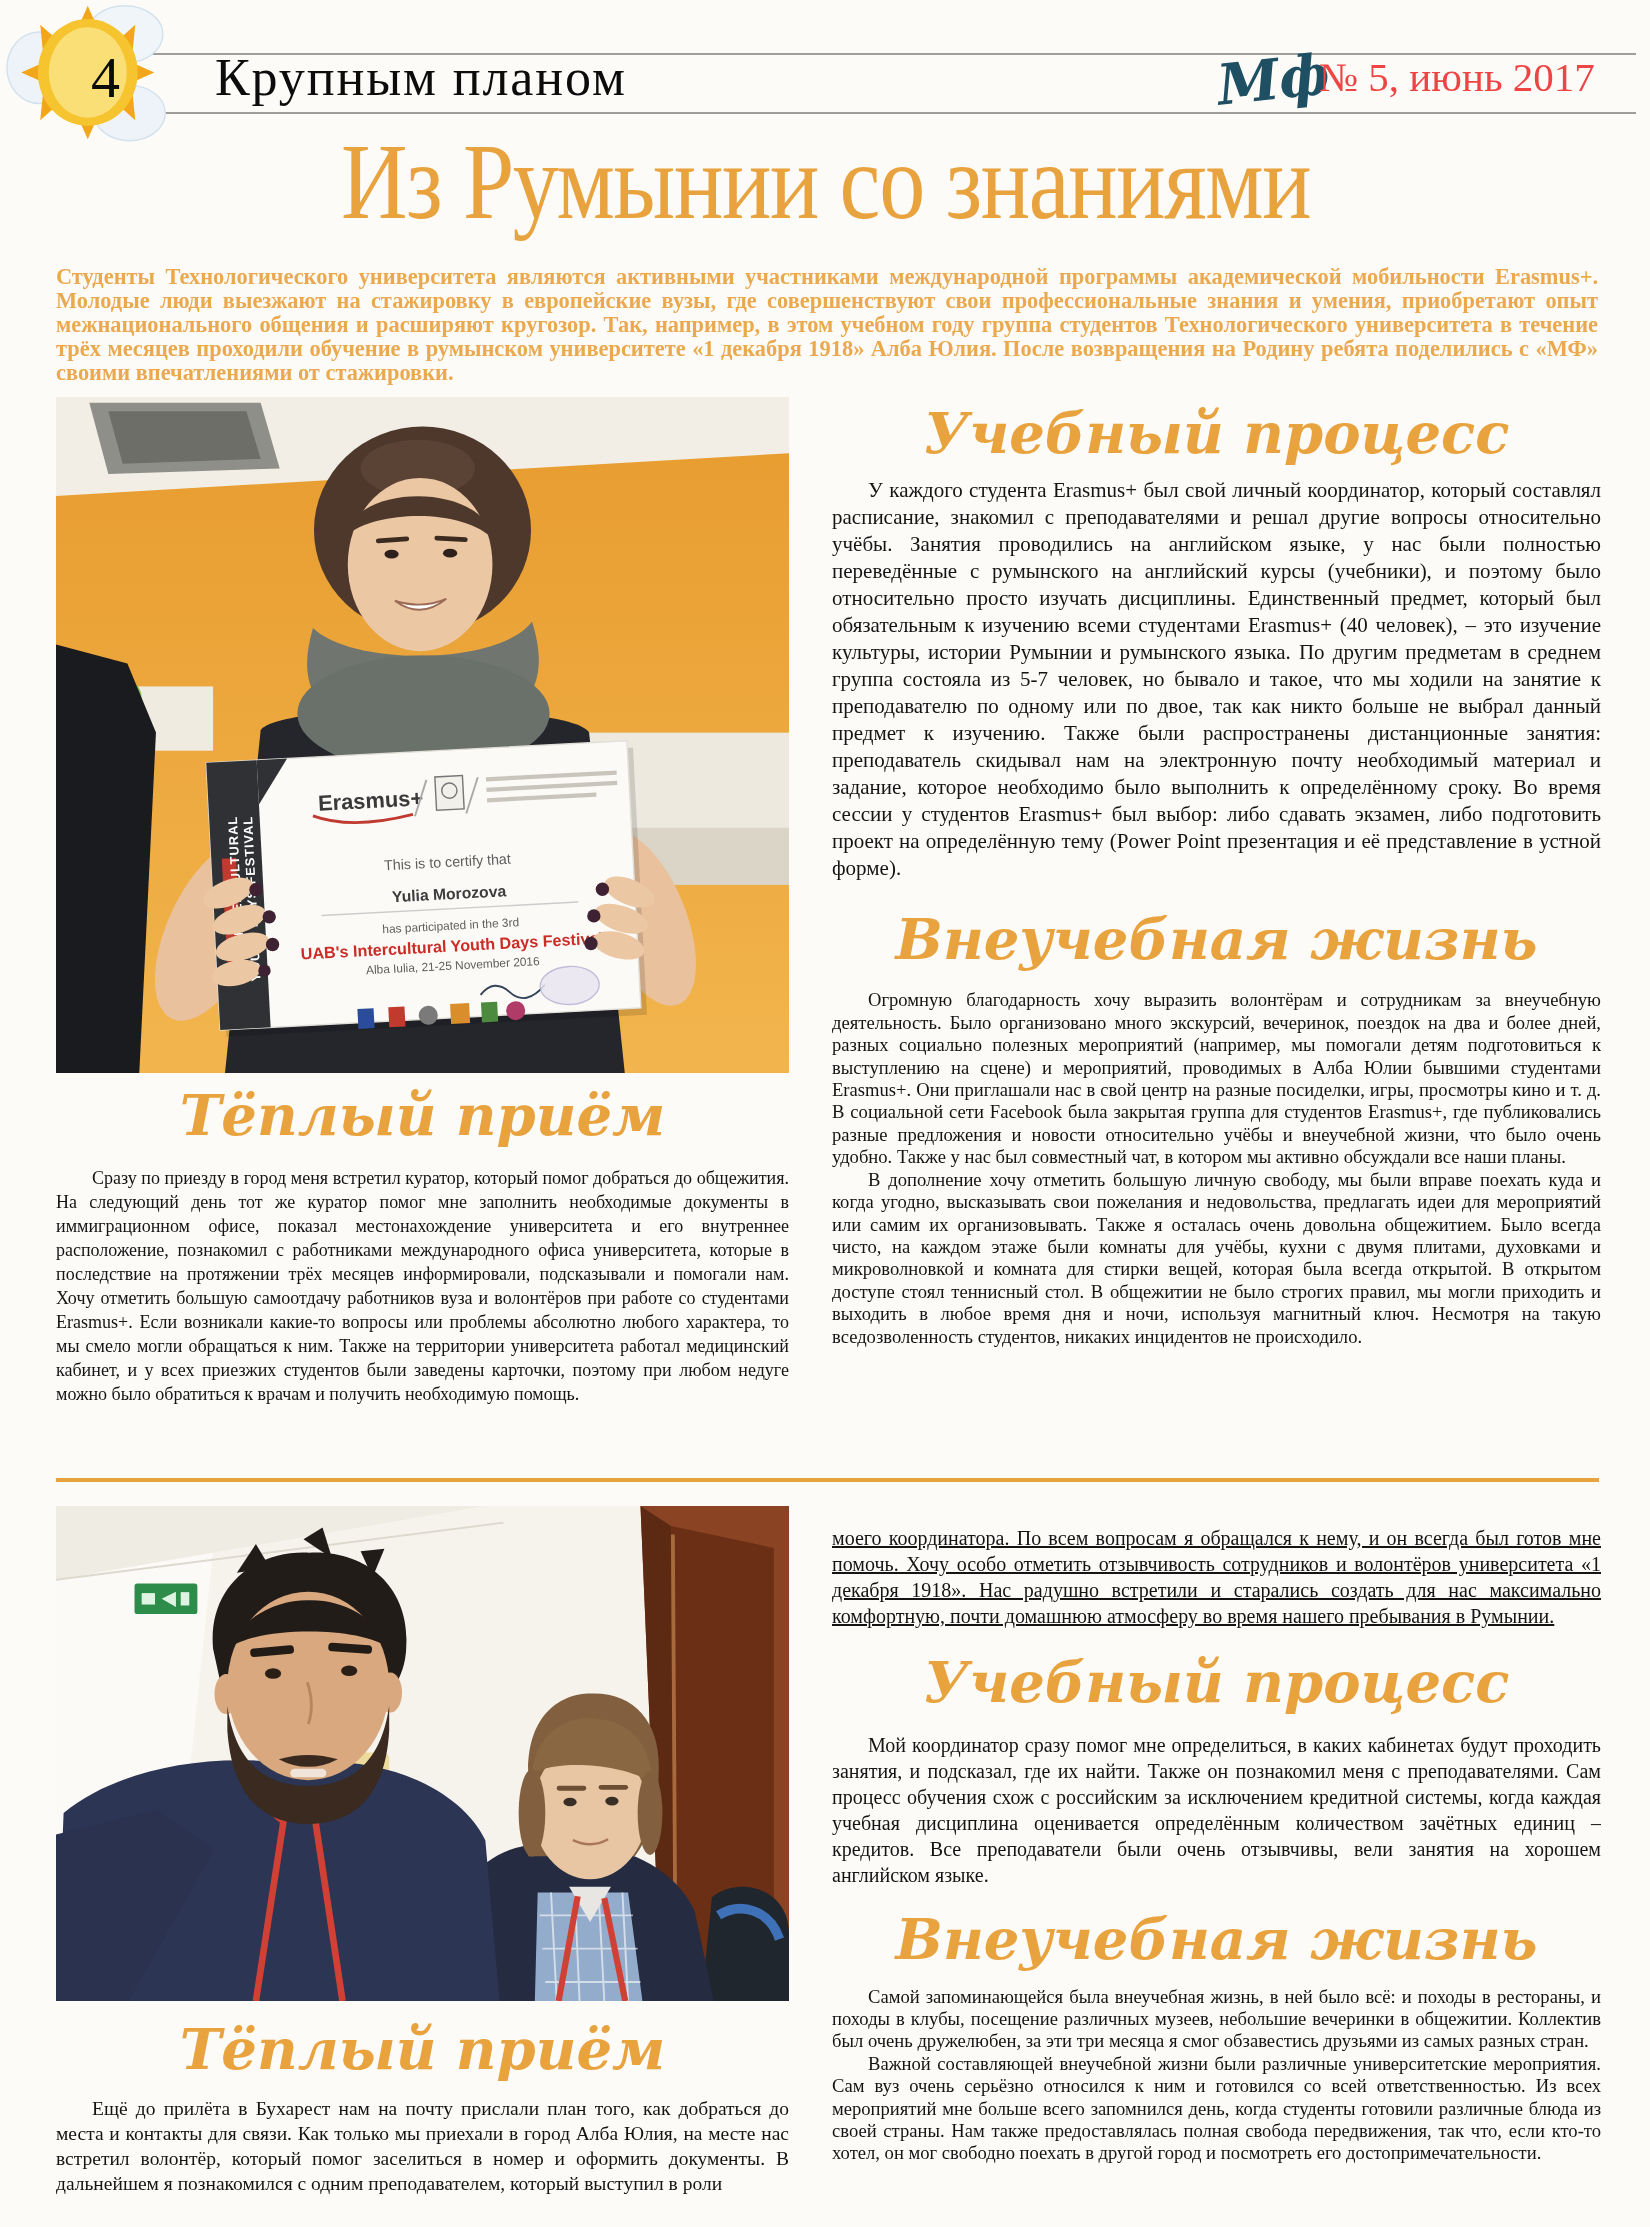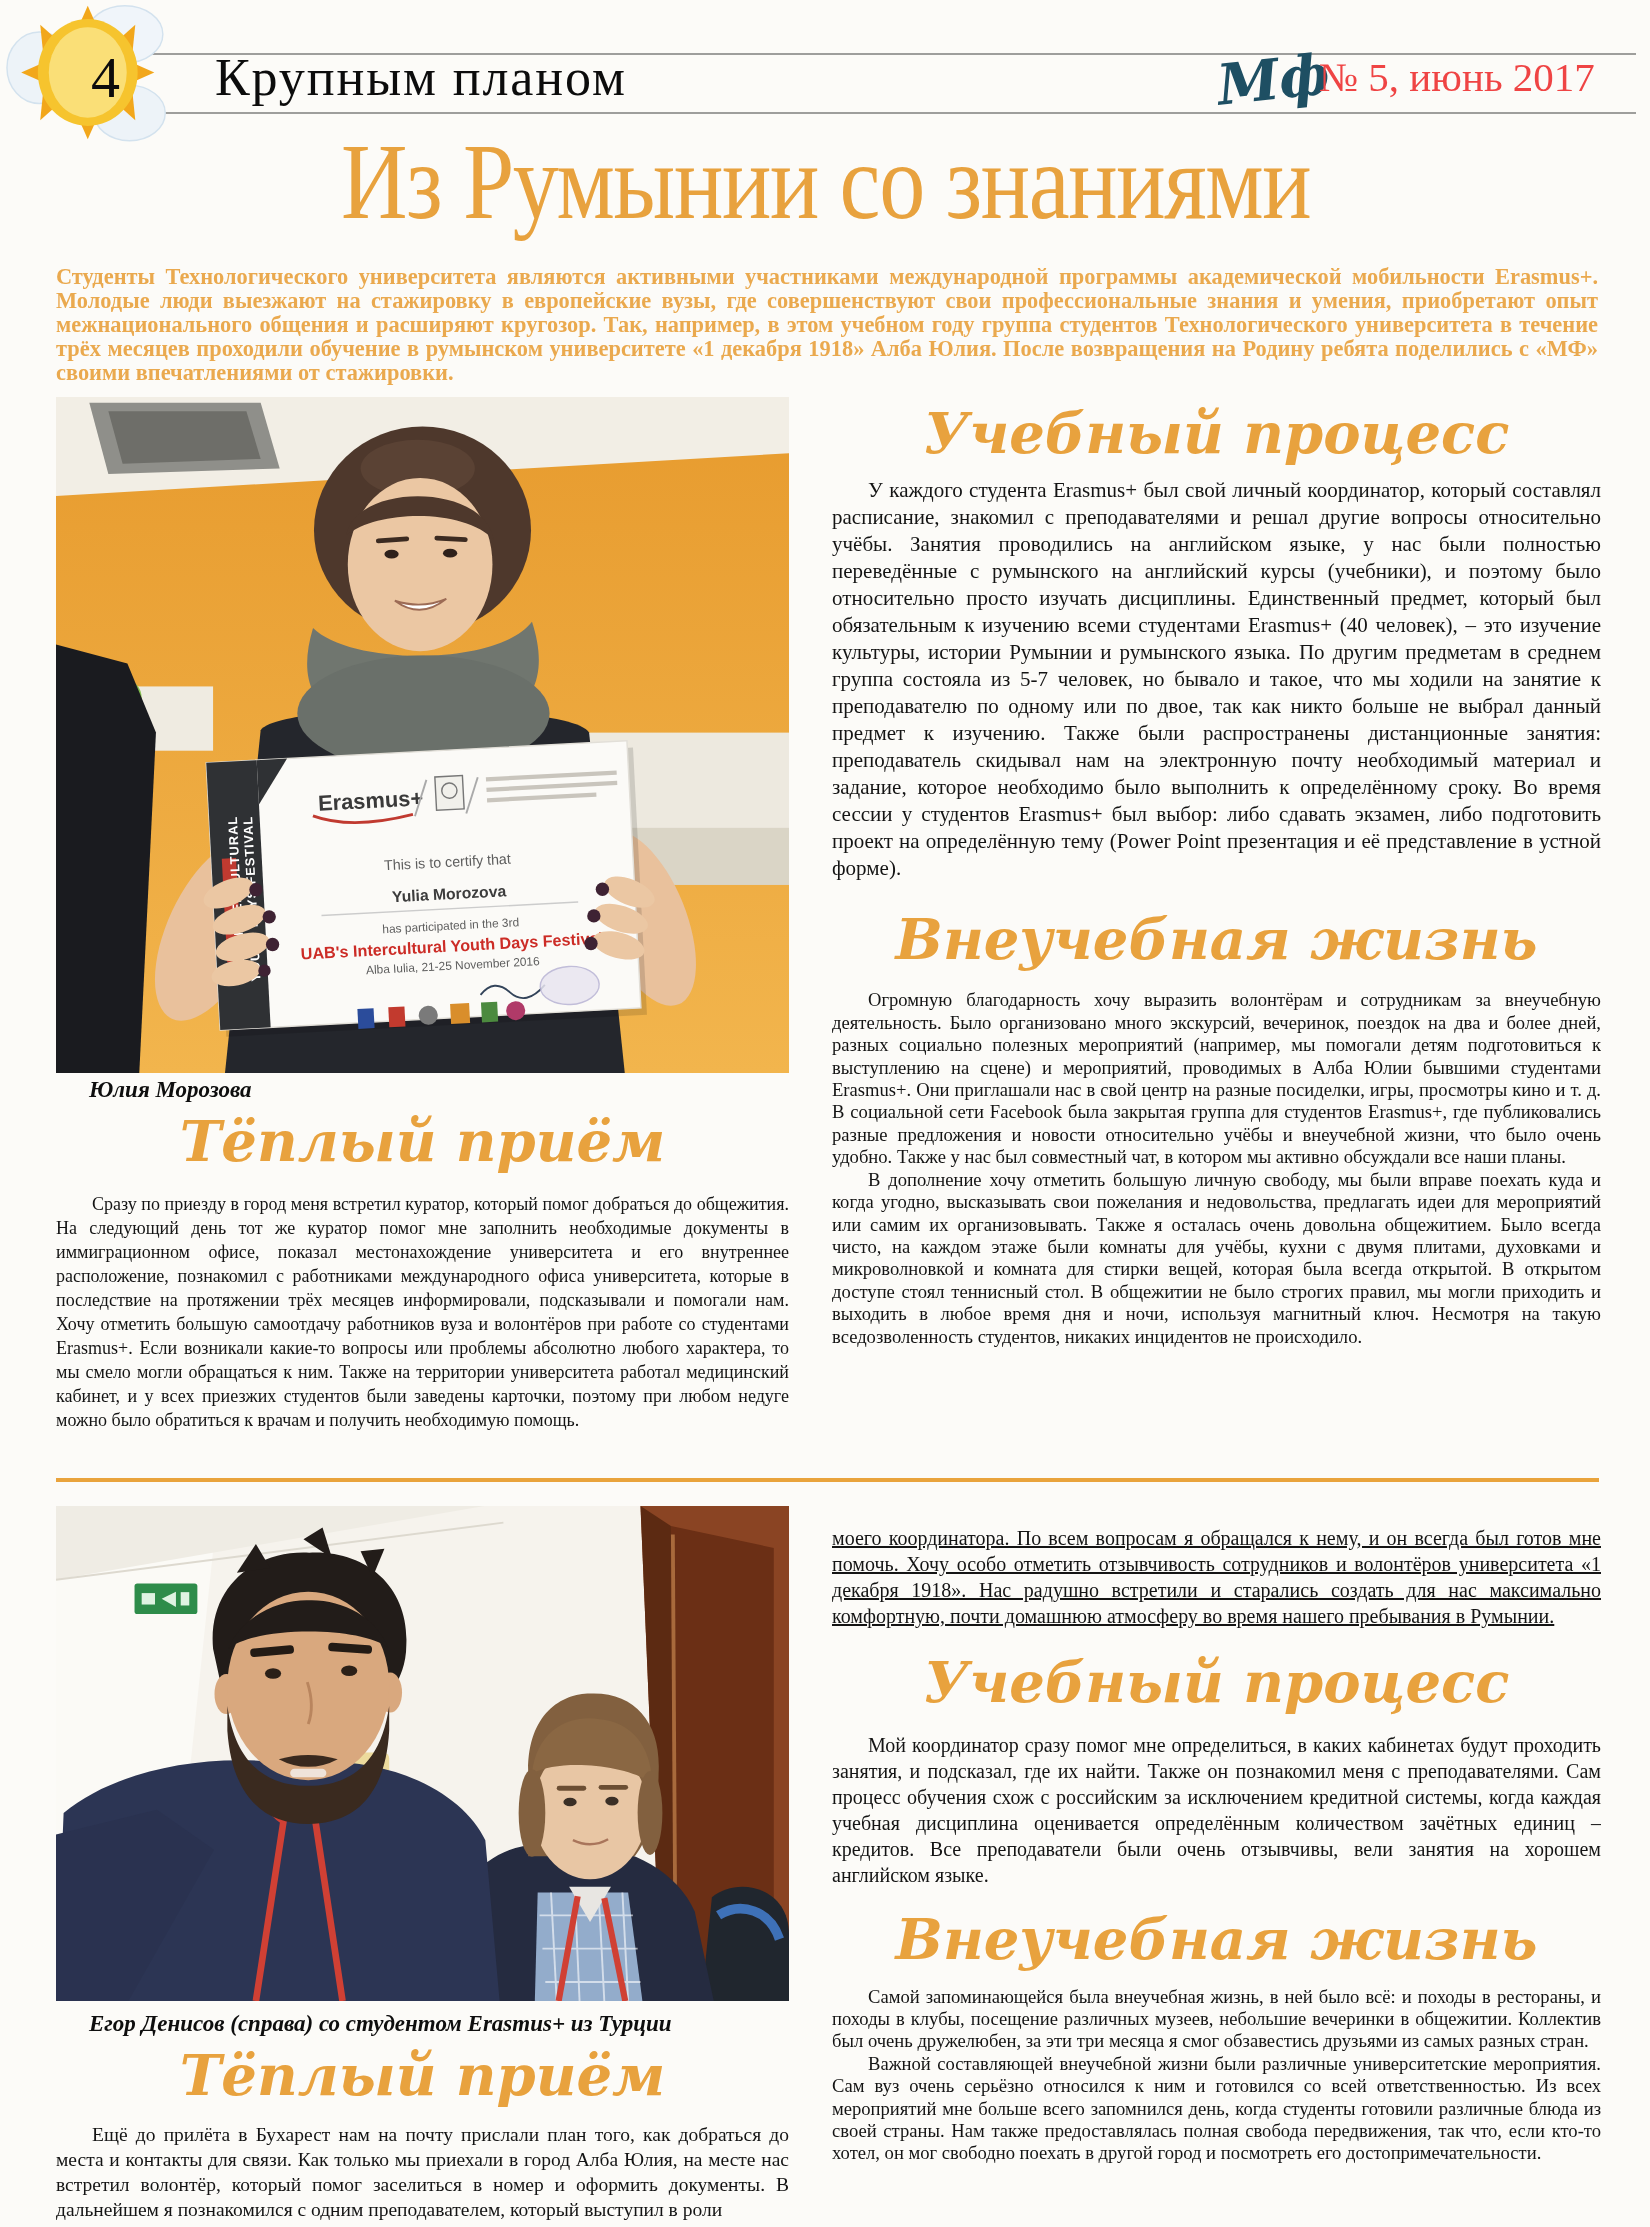--- a/index.html
+++ b/index.html
@@ -172,21 +172,20 @@
       <ellipse cx="1188" cy="1096" rx="27" ry="58" transform="rotate(-72 1188 1096)"></ellipse>
       <ellipse cx="1182" cy="1152" rx="27" ry="56" transform="rotate(-75 1182 1152)"></ellipse>
       <circle cx="1148" cy="1034" r="14" fill="#3E2233"></circle>
         <circle cx="1130" cy="1090" r="14" fill="#3E2233"></circle>
       <circle cx="1124" cy="1148" r="14" fill="#3E2233"></circle>
     </g>
   </svg>
 </div>
 
 <div class="col" id="leftcol1">
-  <div class="caption">Юлия Морозова</div>
   <h2 class="sec-head cap-gap">Тёплый приём</h2>
   <p class="bt ind lc1">Сразу по приезду в город меня встретил куратор, который помог добраться до общежития. На следующий день тот же куратор помог мне заполнить необходимые документы в иммиграционном офисе, показал местонахождение университета и его внутреннее расположение, познакомил с работниками международного офиса университета, которые в последствие на протяжении трёх месяцев информировали, подсказывали и помогали нам. Хочу отметить большую самоотдачу работников вуза и волонтёров при работе со студентами Erasmus+. Если возникали какие-то вопросы или проблемы абсолютно любого характера, то мы смело могли обращаться к ним. Также на территории университета работал медицинский кабинет, и у всех приезжих студентов были заведены карточки, поэтому при любом недуге можно было обратиться к врачам и получить необходимую помощь.</p>
 </div>
 
 <div class="col" id="rightcol1">
   <h2 class="sec-head">Учебный процесс</h2>
   <p class="bt ind rc1">У каждого студента Erasmus+ был свой личный координатор, который составлял расписание, знакомил с преподавателями и решал другие вопросы относительно учёбы. Занятия проводились на английском языке, у нас были полностью переведённые с румынского на английский курсы (учебники), и поэтому было относительно просто изучать дисциплины. Единственный предмет, который был обязательным к изучению всеми студентами Erasmus+ (40 человек), – это изучение культуры, истории Румынии и румынского языка. По другим предметам в среднем группа состояла из 5-7 человек, но бывало и такое, что мы ходили на занятие к преподавателю по одному или по двое, так как никто больше не выбрал данный предмет к изучению. Также были распространены дистанционные занятия: преподаватель скидывал нам на электронную почту необходимый материал и задание, которое необходимо было выполнить к определённому сроку. Во время сессии у студентов Erasmus+ был выбор: либо сдавать экзамен, либо подготовить проект на определённую тему (Power Point презентация и её представление в устной форме).</p>
   <h2 class="sec-head h-gap1">Внеучебная жизнь</h2>
   <p class="bt ind rc2 first">Огромную благодарность хочу выразить волонтёрам и сотрудникам за внеучебную деятельность. Было организовано много экскурсий, вечеринок, поездок на два и более дней, разных социально полезных мероприятий (например, мы помогали детям подготовиться к выступлению на сцене) и мероприятий, проводимых в Алба Юлии бывшими студентами Erasmus+. Они приглашали нас в свой центр на разные посиделки, игры, просмотры кино и т. д. В социальной сети Facebook была закрытая группа для студентов Erasmus+, где публиковались разные предложения и новости относительно учёбы и внеучебной жизни, что было очень удобно. Также у нас был совместный чат, в котором мы активно обсуждали все наши планы.</p>
   <p class="bt ind rc2">В дополнение хочу отметить большую личную свободу, мы были вправе поехать куда и когда угодно, высказывать свои пожелания и недовольства, предлагать идеи для мероприятий или самим их организовывать. Также я осталась очень довольна общежитием. Было всегда чисто, на каждом этаже были комнаты для учёбы, кухни с двумя плитами, духовками и микроволновкой и комната для стирки вещей, которая была всегда открытой. В открытом доступе стоял теннисный стол. В общежитии не было строгих правил, мы могли приходить и выходить в любое время дня и ночи, используя магнитный ключ. Несмотря на такую вседозволенность студентов, никаких инцидентов не происходило.</p>
@@ -261,21 +260,20 @@
       <ellipse cx="456" cy="352" rx="17" ry="11" fill="#2B2018"></ellipse>
       <ellipse cx="616" cy="346" rx="17" ry="11" fill="#2B2018"></ellipse>
       <rect x="408" y="296" width="92" height="18" rx="8" fill="#231B15" transform="rotate(-5 454 305)"></rect>
       <rect x="572" y="290" width="92" height="18" rx="8" fill="#231B15" transform="rotate(4 618 299)"></rect>
       <path d="M 528,370 q 16,50 2,88" stroke="#B9855E" stroke-width="6" fill="none"></path>
     </g>
   </svg>
 </div>
 
 <div class="col" id="leftcol2">
-  <div class="caption">Егор Денисов (справа) со студентом Erasmus+ из Турции</div>
   <h2 class="sec-head cap-gap">Тёплый приём</h2>
   <p class="bt ind lc2">Ещё до прилёта в Бухарест нам на почту прислали план того, как добраться до места и контакты для связи. Как только мы приехали в город Алба Юлия, на месте нас встретил волонтёр, который помог заселиться в номер и оформить документы. В дальнейшем я познакомился с одним преподавателем, который выступил в роли</p>
 </div>
 
 <div class="col" id="rightcol2">
   <p class="bt cont">моего координатора. По всем вопросам я обращался к нему, и он всегда был готов мне помочь. Хочу особо отметить отзывчивость сотрудников и волонтёров университета «1 декабря 1918». Нас радушно встретили и старались создать для нас максимально комфортную, почти домашнюю атмосферу во время нашего пребывания в Румынии.</p>
   <h2 class="sec-head h-gap2">Учебный процесс</h2>
   <p class="bt ind rc3">Мой координатор сразу помог мне определиться, в каких кабинетах будут проходить занятия, и подсказал, где их найти. Также он познакомил меня с преподавателями. Сам процесс обучения схож с российским за исключением кредитной системы, когда каждая учебная дисциплина оценивается определённым количеством зачётных единиц – кредитов. Все преподаватели были очень отзывчивы, вели занятия на хорошем английском языке.</p>
   <h2 class="sec-head h-gap3">Внеучебная жизнь</h2>
   <p class="bt ind rc4 first">Самой запоминающейся была внеучебная жизнь, в ней было всё: и походы в рестораны, и походы в клубы, посещение различных музеев, небольшие вечеринки в общежитии. Коллектив был очень дружелюбен, за эти три месяца я смог обзавестись друзьями из самых разных стран.</p>

